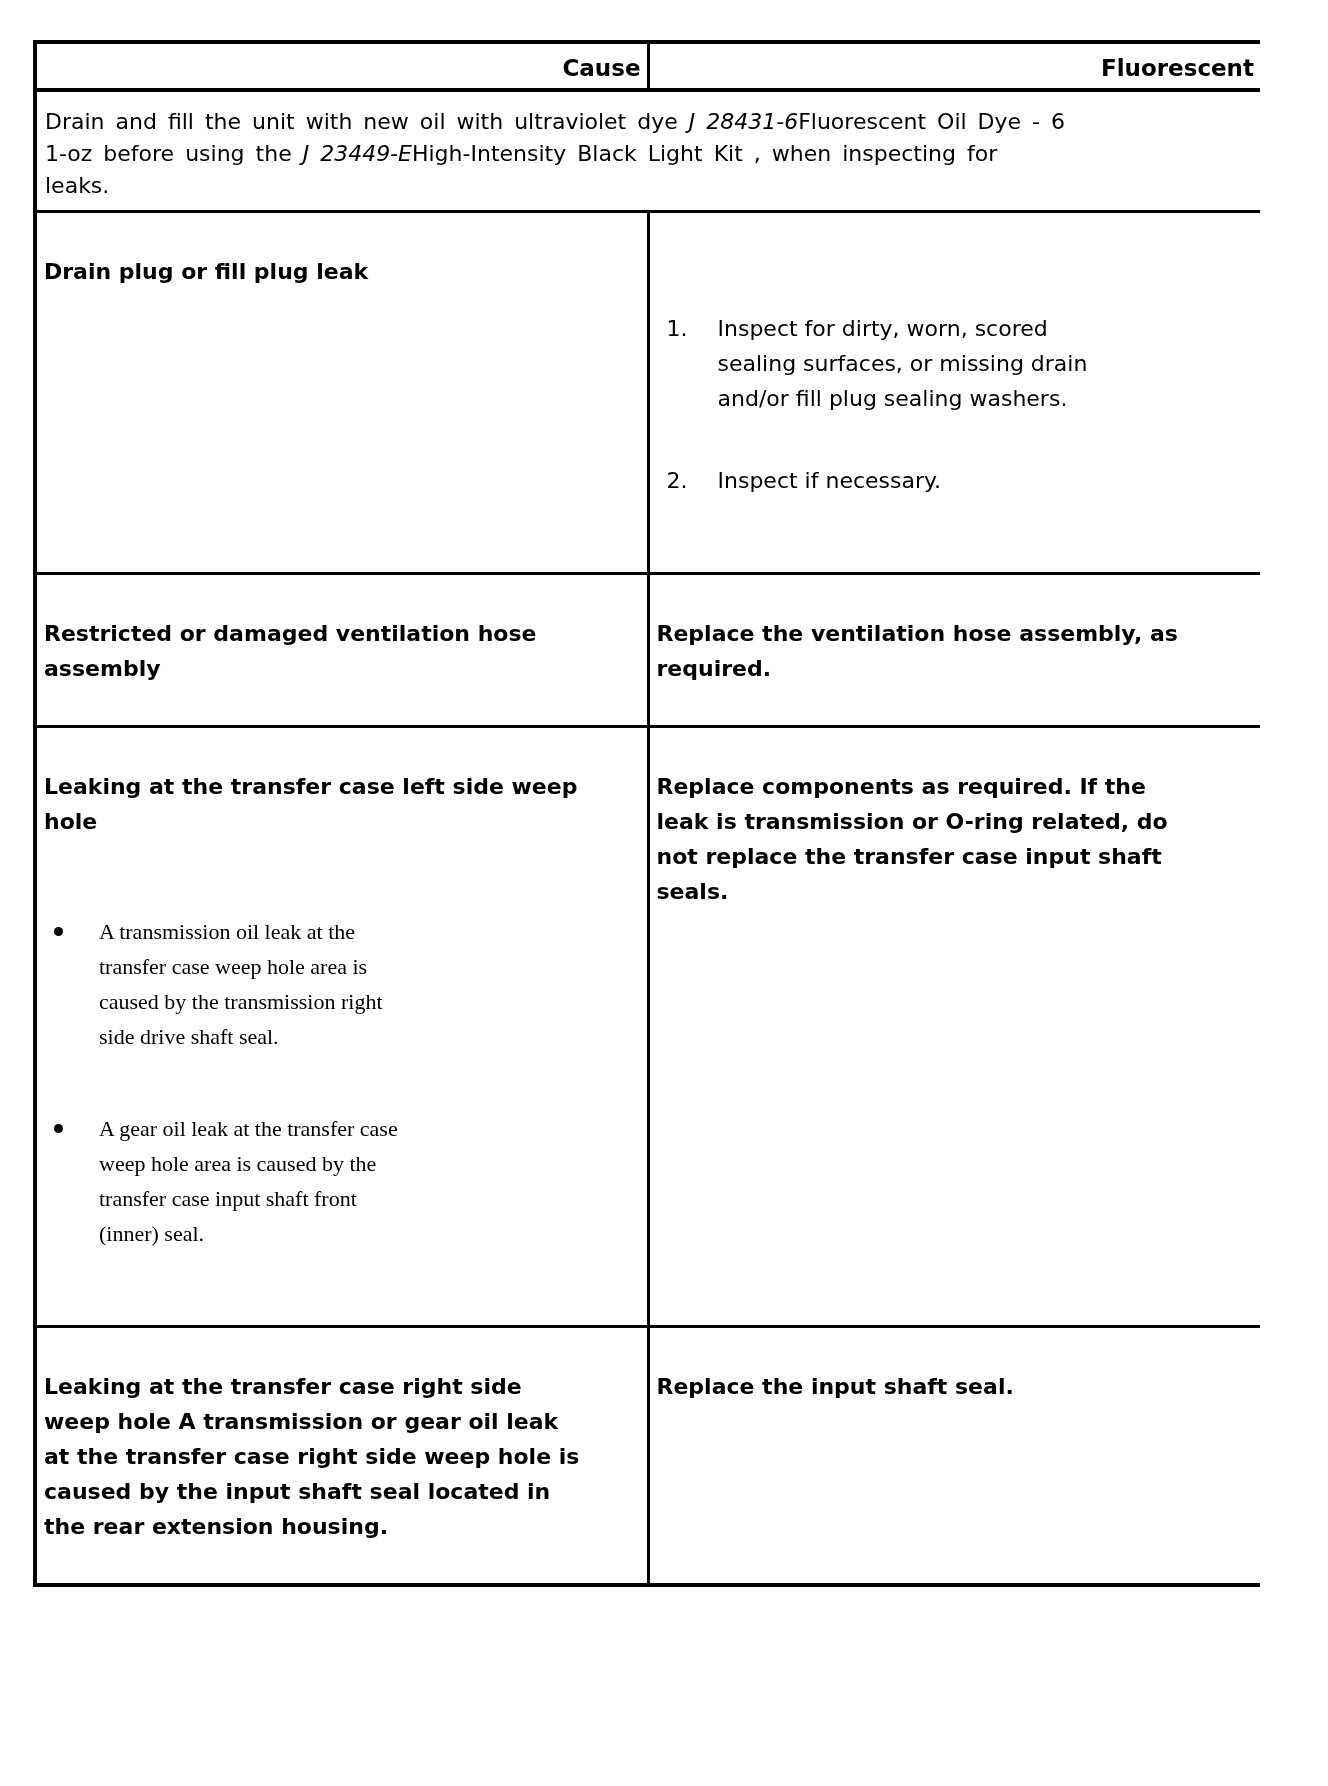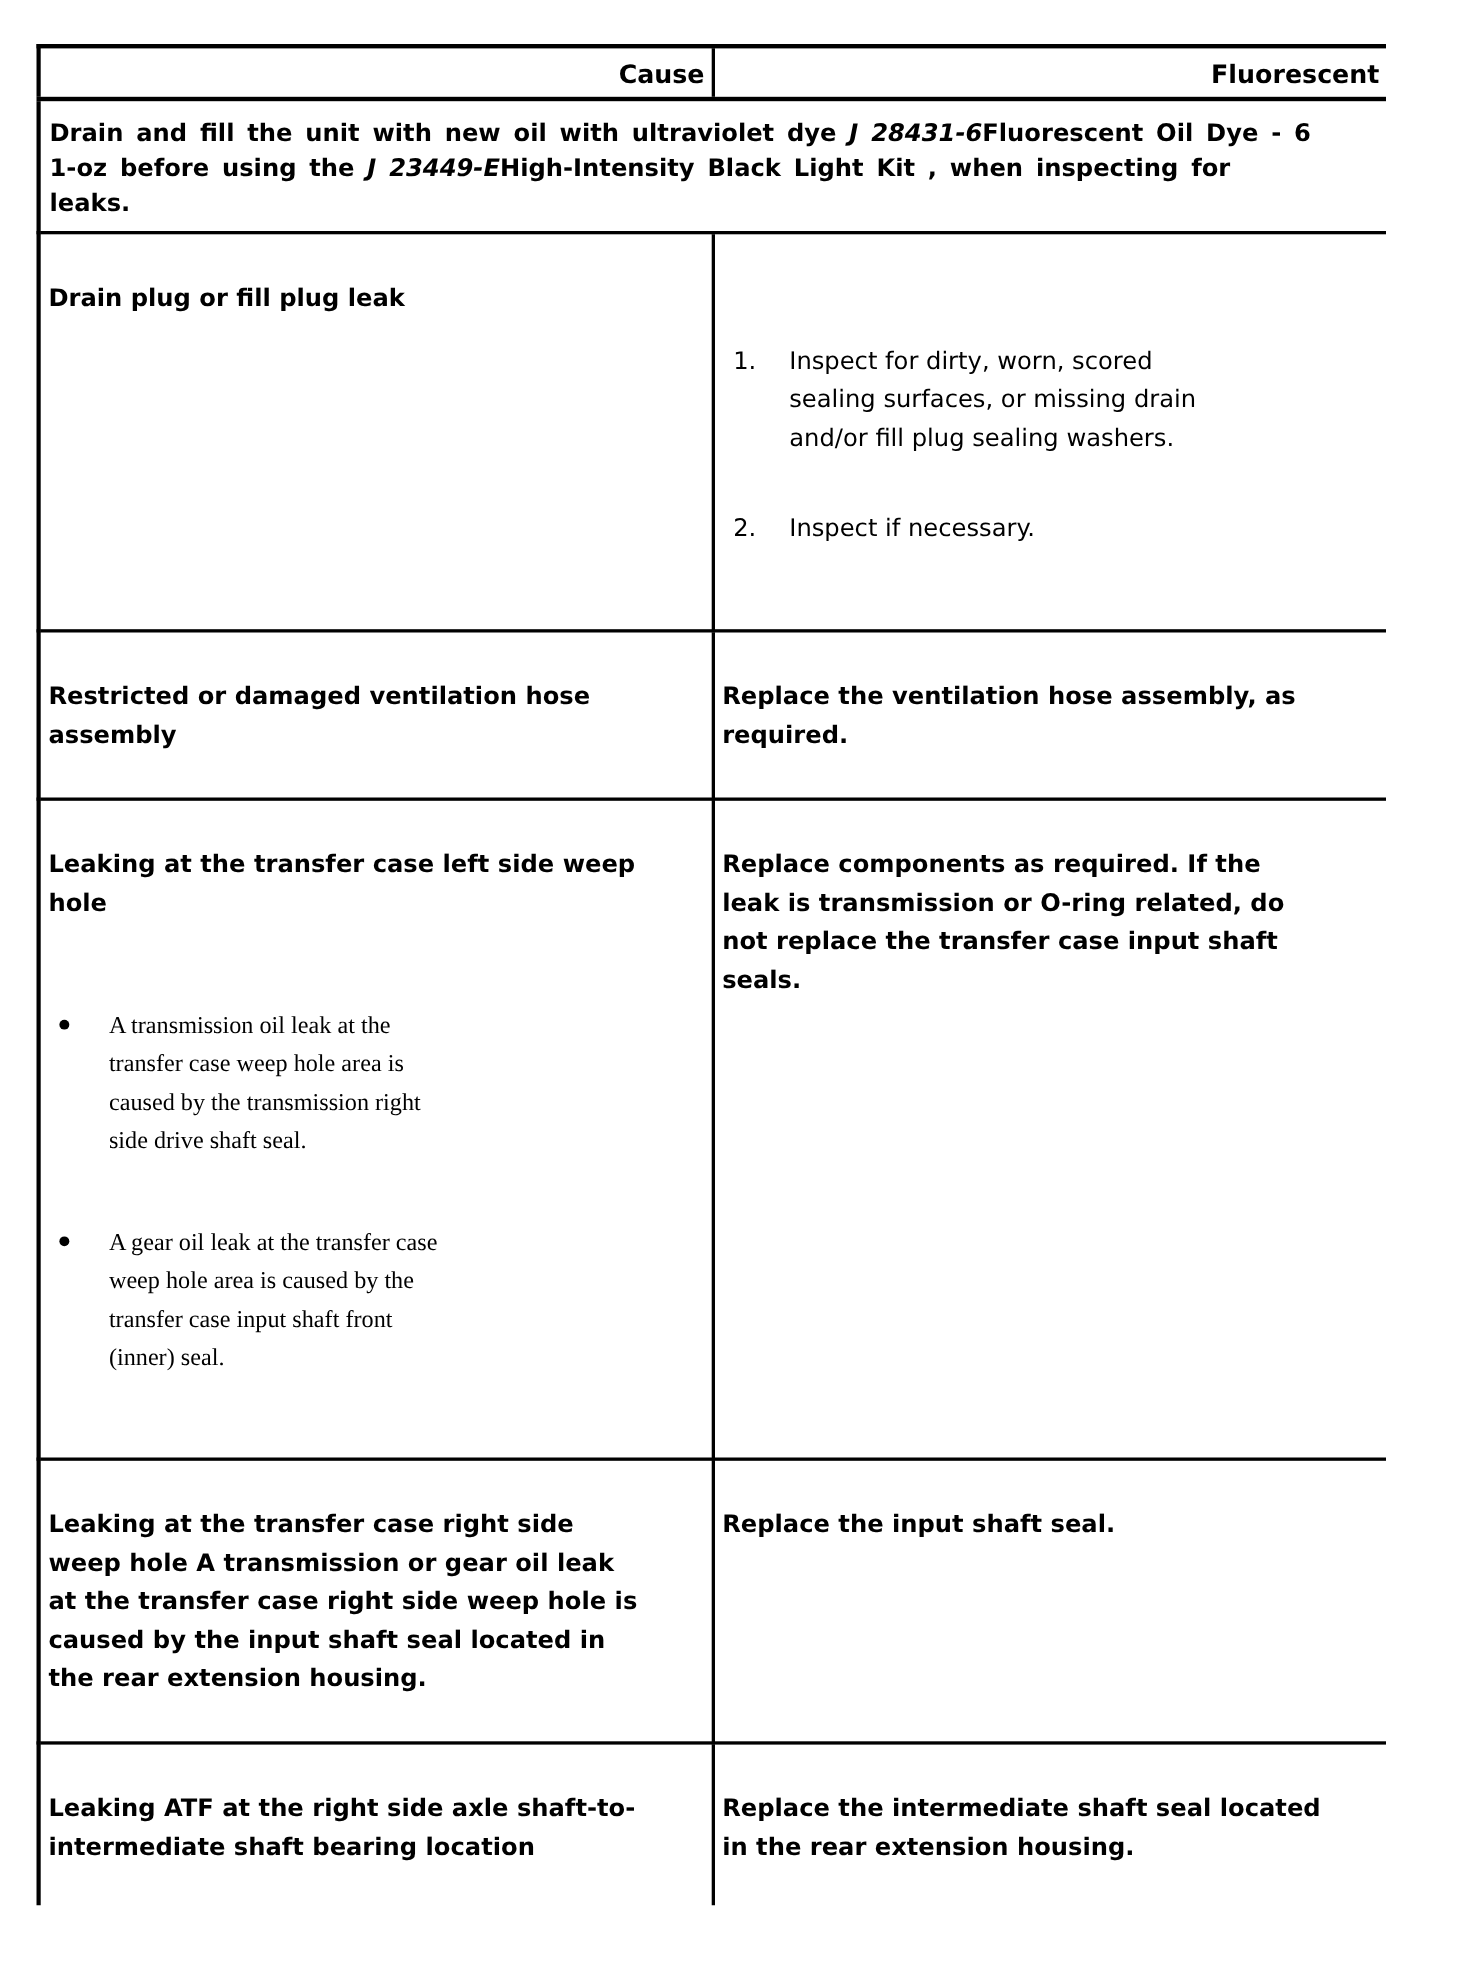--- a/index.html
+++ b/index.html
@@ -31,21 +31,20 @@
     text-align: right;
     font-size: 23px;
     line-height: 26px;
     padding: 11px 6px 6px;
     white-space: normal;
   }
   tr.intro td {
     line-height: 32px;
     padding: 14px 12px 8px 8px;
     word-spacing: 4px;
-    font-weight: bold;
   }
   .it { font-style: italic; }
   .ctitle { margin: 0; font-weight: bold; }
   
   ul.bul { list-style: none; margin: 5px 0 0; padding: 0; }
   ul.bul li { position: relative; padding-left: 55px; font-family: Liberation Serif, serif; }
   ul.bul li + li { margin-top: 22px; }
   ul.bul li .dot {
     position: absolute; left: 10px; top: 13px;
     width: 9px; height: 9px; border-radius: 50%; background: #000;
@@ -133,27 +132,17 @@
 weep hole A transmission or gear oil leak
 at the transfer case right side weep hole is
 caused by the input shaft seal located in
 the rear extension housing.</p>
         </td>
         <td>
           <p class="ctitle">Replace the input shaft seal.</p>
         </td>
       </tr>
 
-      <tr style="height:82px">
-        <td>
-          <p class="ctitle">Leaking ATF at the right side axle shaft-to-
-intermediate shaft bearing location</p>
-        </td>
-        <td>
-          <p class="ctitle">Replace the intermediate shaft seal located
-in the rear extension housing.</p>
-        </td>
-      </tr>
 
     </tbody>
       </table>
   </div>
 </div>
 
 </body></html>

